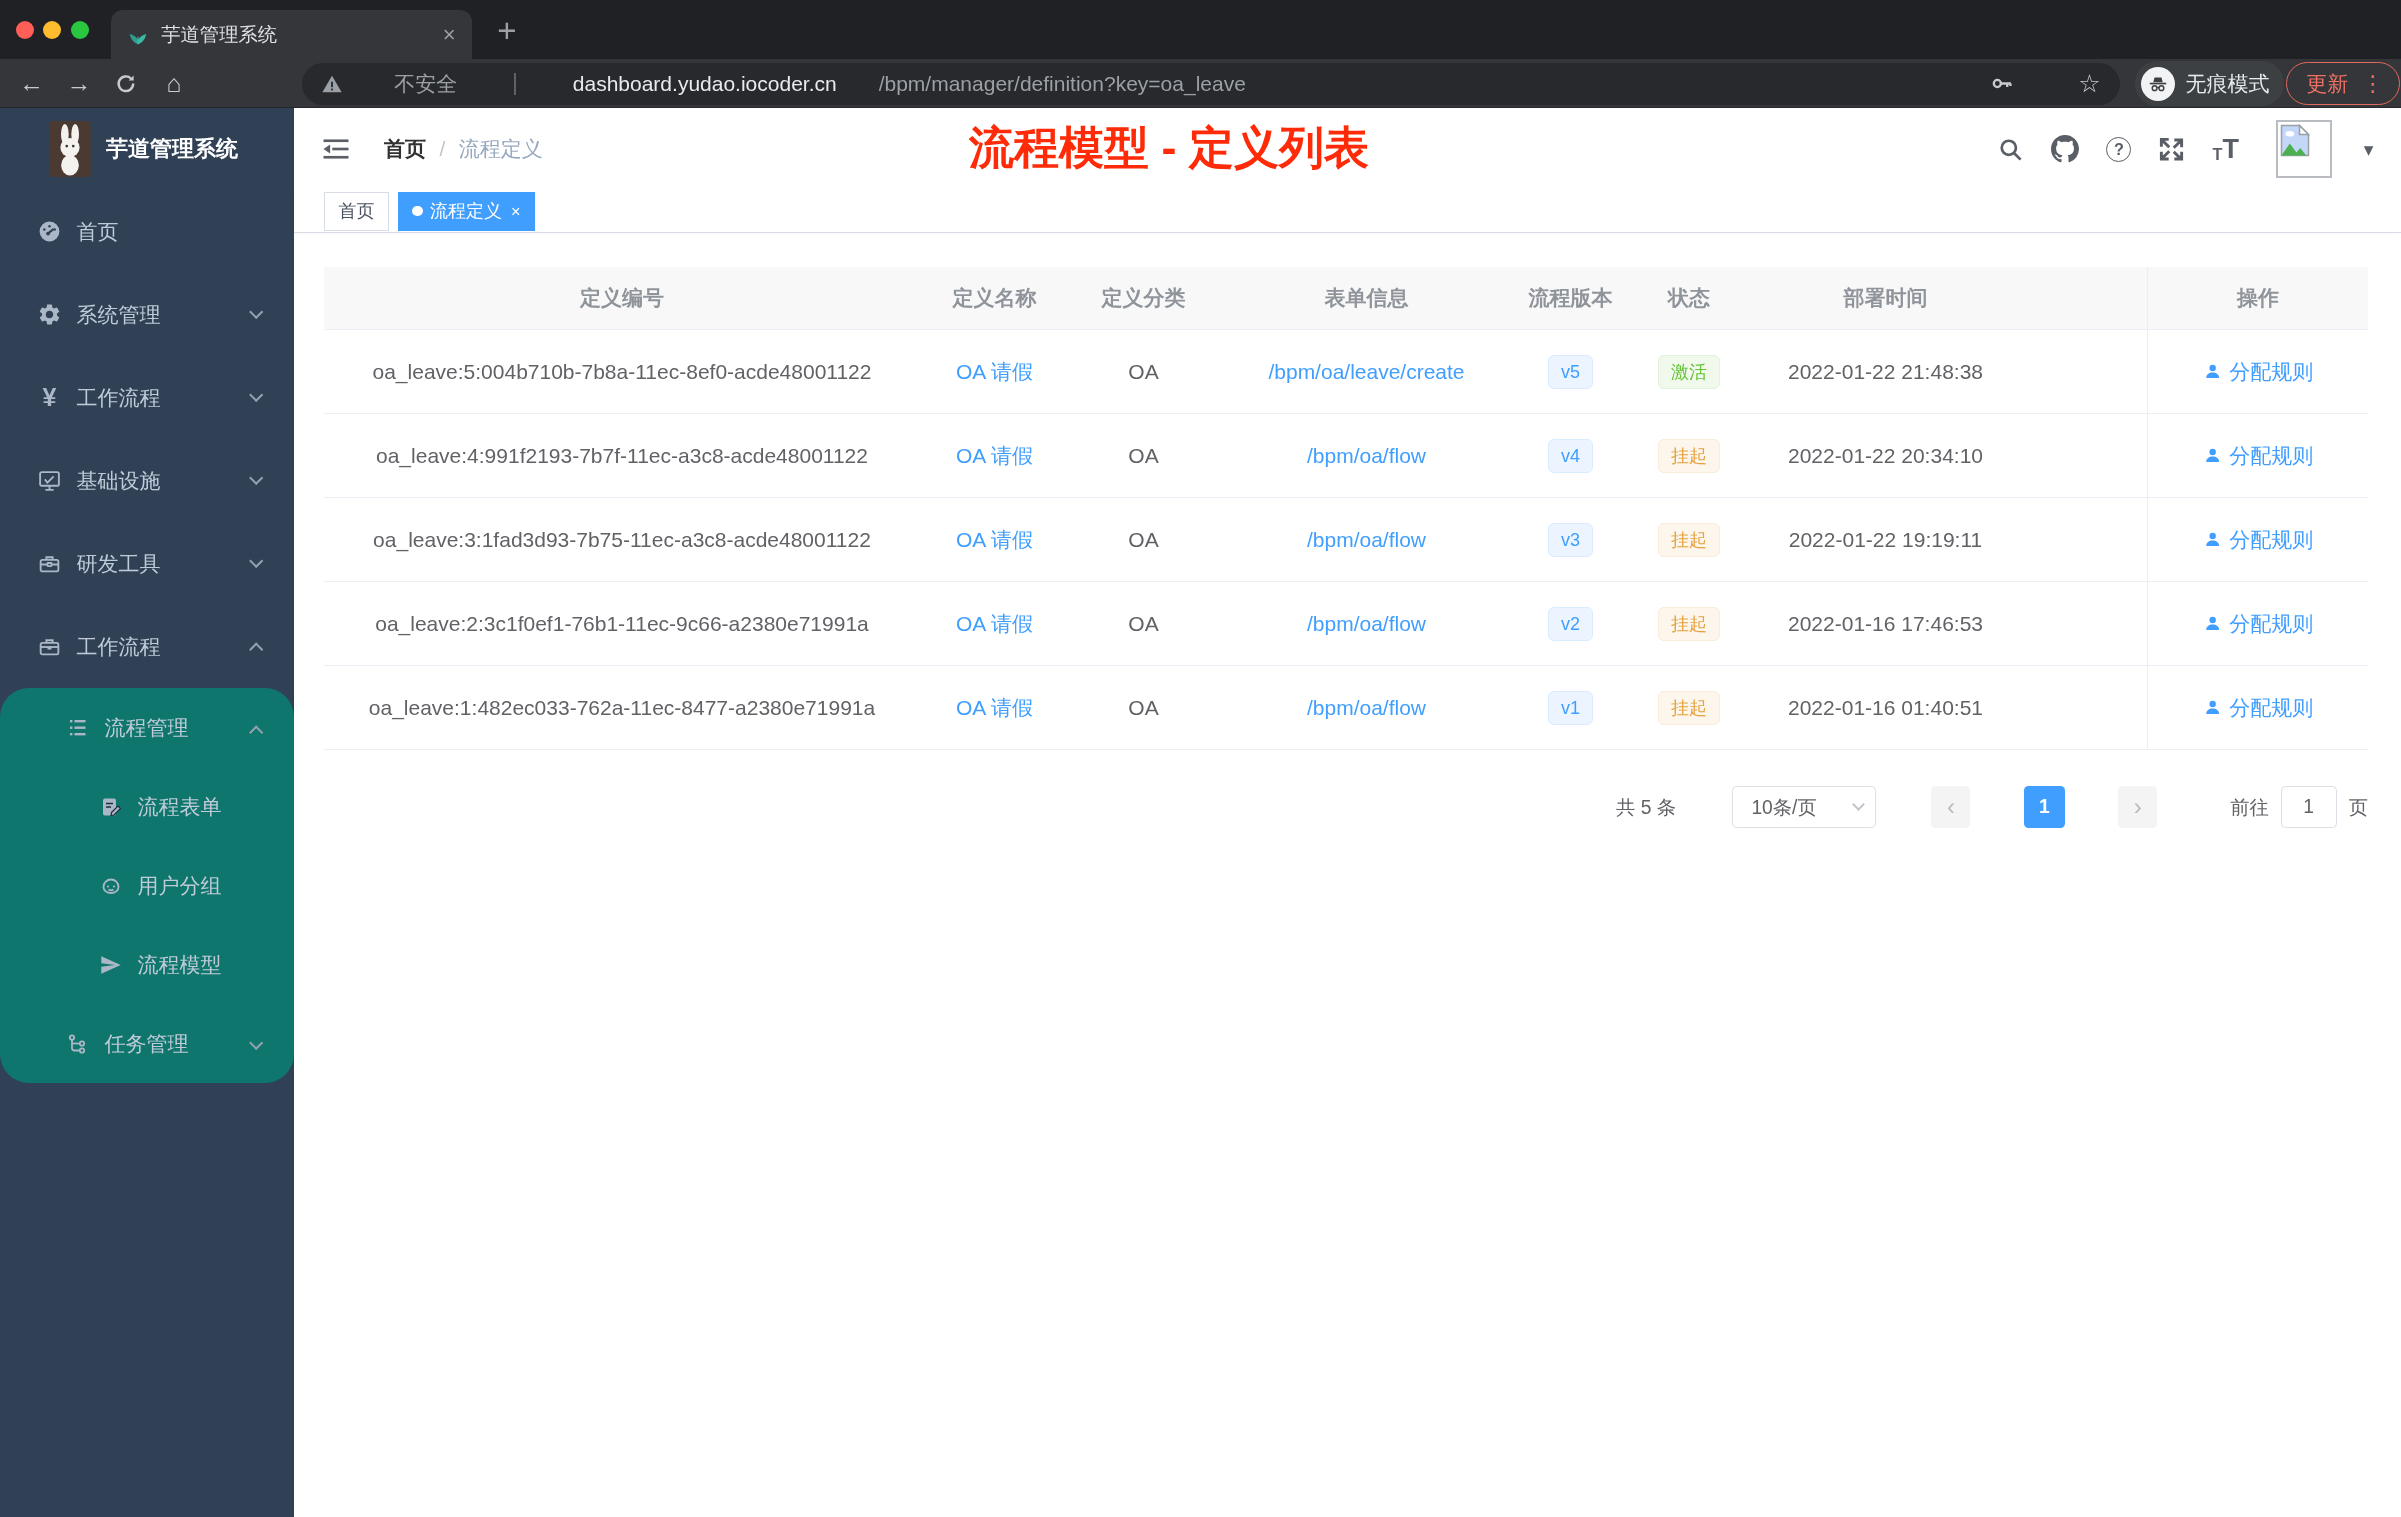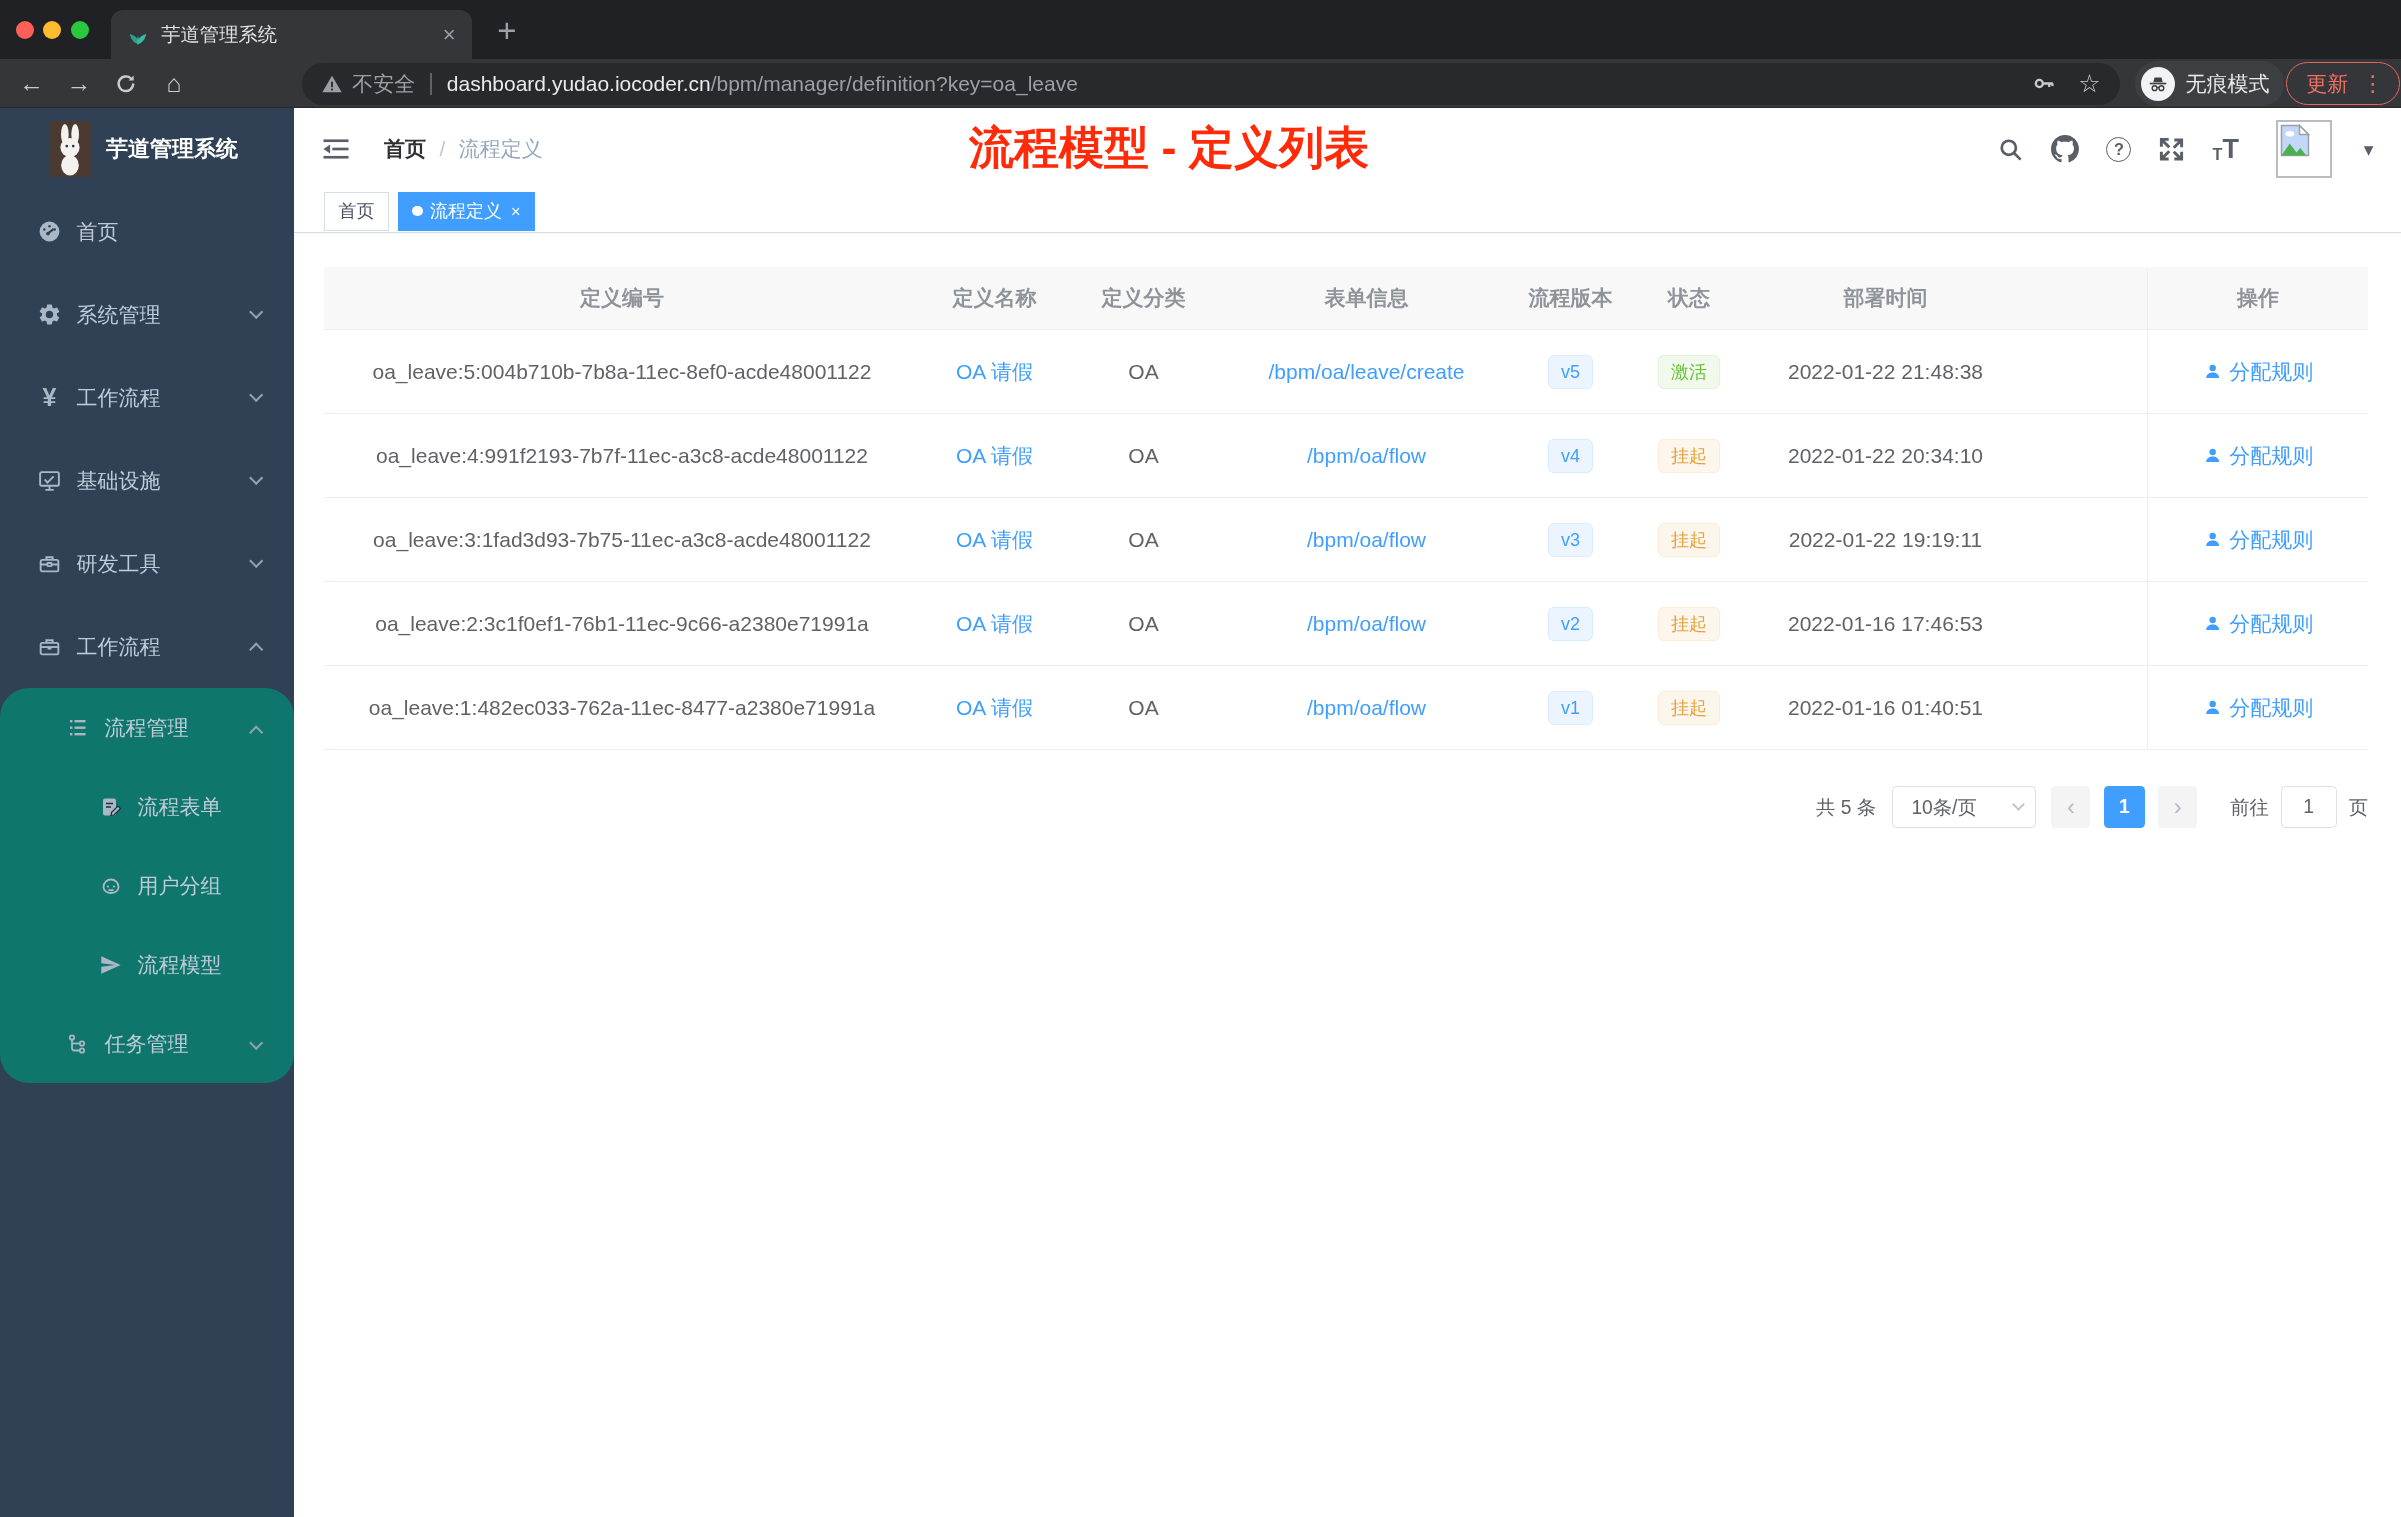--- a/index.html
+++ b/index.html
@@ -17,21 +17,21 @@
   .tab-title { flex:1; margin-left:12px; font-size:19.3px; color:#dfe1e5; white-space:nowrap; overflow:hidden; }
   .tab-close { color:#9aa0a6; font-size:22px; }
   .newtab { position:absolute; left:486px; top:10.4px; width:42px; height:42px; color:#9aa0a6;
     font-size:33px; display:flex; align-items:center; justify-content:center; font-weight:200;}
 
   .toolbar { position:absolute; left:0; top:59px; width:100%; height:49px; background:#35363a;
     border-bottom:0.7px solid #27282b; }
   .navbtn { position:absolute; top:0; height:49px; width:42px; display:flex; align-items:center;
     justify-content:center; color:#c7cbd0; font-size:25px; }
   .urlbar { position:absolute; left:302px; top:3.7px; width:1818px; height:42px; background:#28292d;
-    border-radius:21px; display:flex; align-items:center; padding:0 19.3px; font-size:21px; color:#9aa0a6; }
+    border-radius:21px; display:flex; align-items:center; padding:0 19.3px; font-size:21px; color:#9aa0a6;gap:42px; }
   .url-sep { width:1.5px; height:22px; background:#5f6368; margin:0 15px; }
   .url-host { color:#e8eaed; }
   .url-path { color:#9aa0a6; }
   .urlbar .spacer { flex:1; }
   .incog { position:absolute; left:2135px; top:2.2px; height:45px; background:#3c4043; border-radius:22px;
     display:flex; align-items:center; padding:0 15px 0 6px; gap:10.4px; }
   .incog-circle { width:34px; height:34px; border-radius:50%; background:#f1f3f4; display:flex;
     align-items:center; justify-content:center; }
   .incog-label { color:#e8eaed; font-size:21px; }
   .update { position:absolute; left:2286px; top:3px; height:43px; border:1.9px solid #e2695e;
@@ -95,21 +95,21 @@
     align-items:center; justify-content:center; }
   .link { color:#409eff; cursor:pointer; }
   .badge { display:inline-block; height:34px; line-height:33px; padding:0 12px; border-radius:6px; font-size:18px; }
   .badge.ver { background:#ecf5ff; border:0.7px solid #d9ecff; color:#409eff; }
   .badge.ok  { background:#f0f9eb; border:0.7px solid #e1f3d8; color:#67c23a; }
   .badge.warn{ background:#fdf6ec; border:0.7px solid #faecd8; color:#e6a23c; }
   .ops-link { display:inline-flex; align-items:center; gap:7.4px; color:#409eff; cursor:pointer; }
 
   
   .pager { width:2044px; margin-top:36px; display:flex; justify-content:flex-end; align-items:center;
-    font-size:19.3px; color:#606266; }
+    font-size:19.3px; color:#606266;gap:40px; }
   .pg-total { margin-right:16.3px; }
   .pg-size { width:144px; height:42px; border:0.7px solid #dcdfe6; border-radius:4.5px; display:flex;
     align-items:center; justify-content:space-between; padding:0 12px 0 18px; color:#606266; background:#fff; }
   .pg-size .chev { position:static; border-color:#c0c4cc; width:9px; height:9px; transform:rotate(45deg); margin-top:-4.5px; }
   .pg-btn { width:39px; height:42px; border-radius:4.5px; background:#f4f4f5; color:#b6bac1; display:flex;
     align-items:center; justify-content:center; font-size:24px; margin-left:15px; }
   .pg-page { width:41px; height:42px; border-radius:4.5px; background:#409eff; color:#fff; display:flex;
     align-items:center; justify-content:center; font-weight:bold; margin-left:13.4px; }
   .pg-next { margin-left:13.4px; }
   .pg-goto { display:flex; align-items:center; gap:12px; margin-left:33px; }

